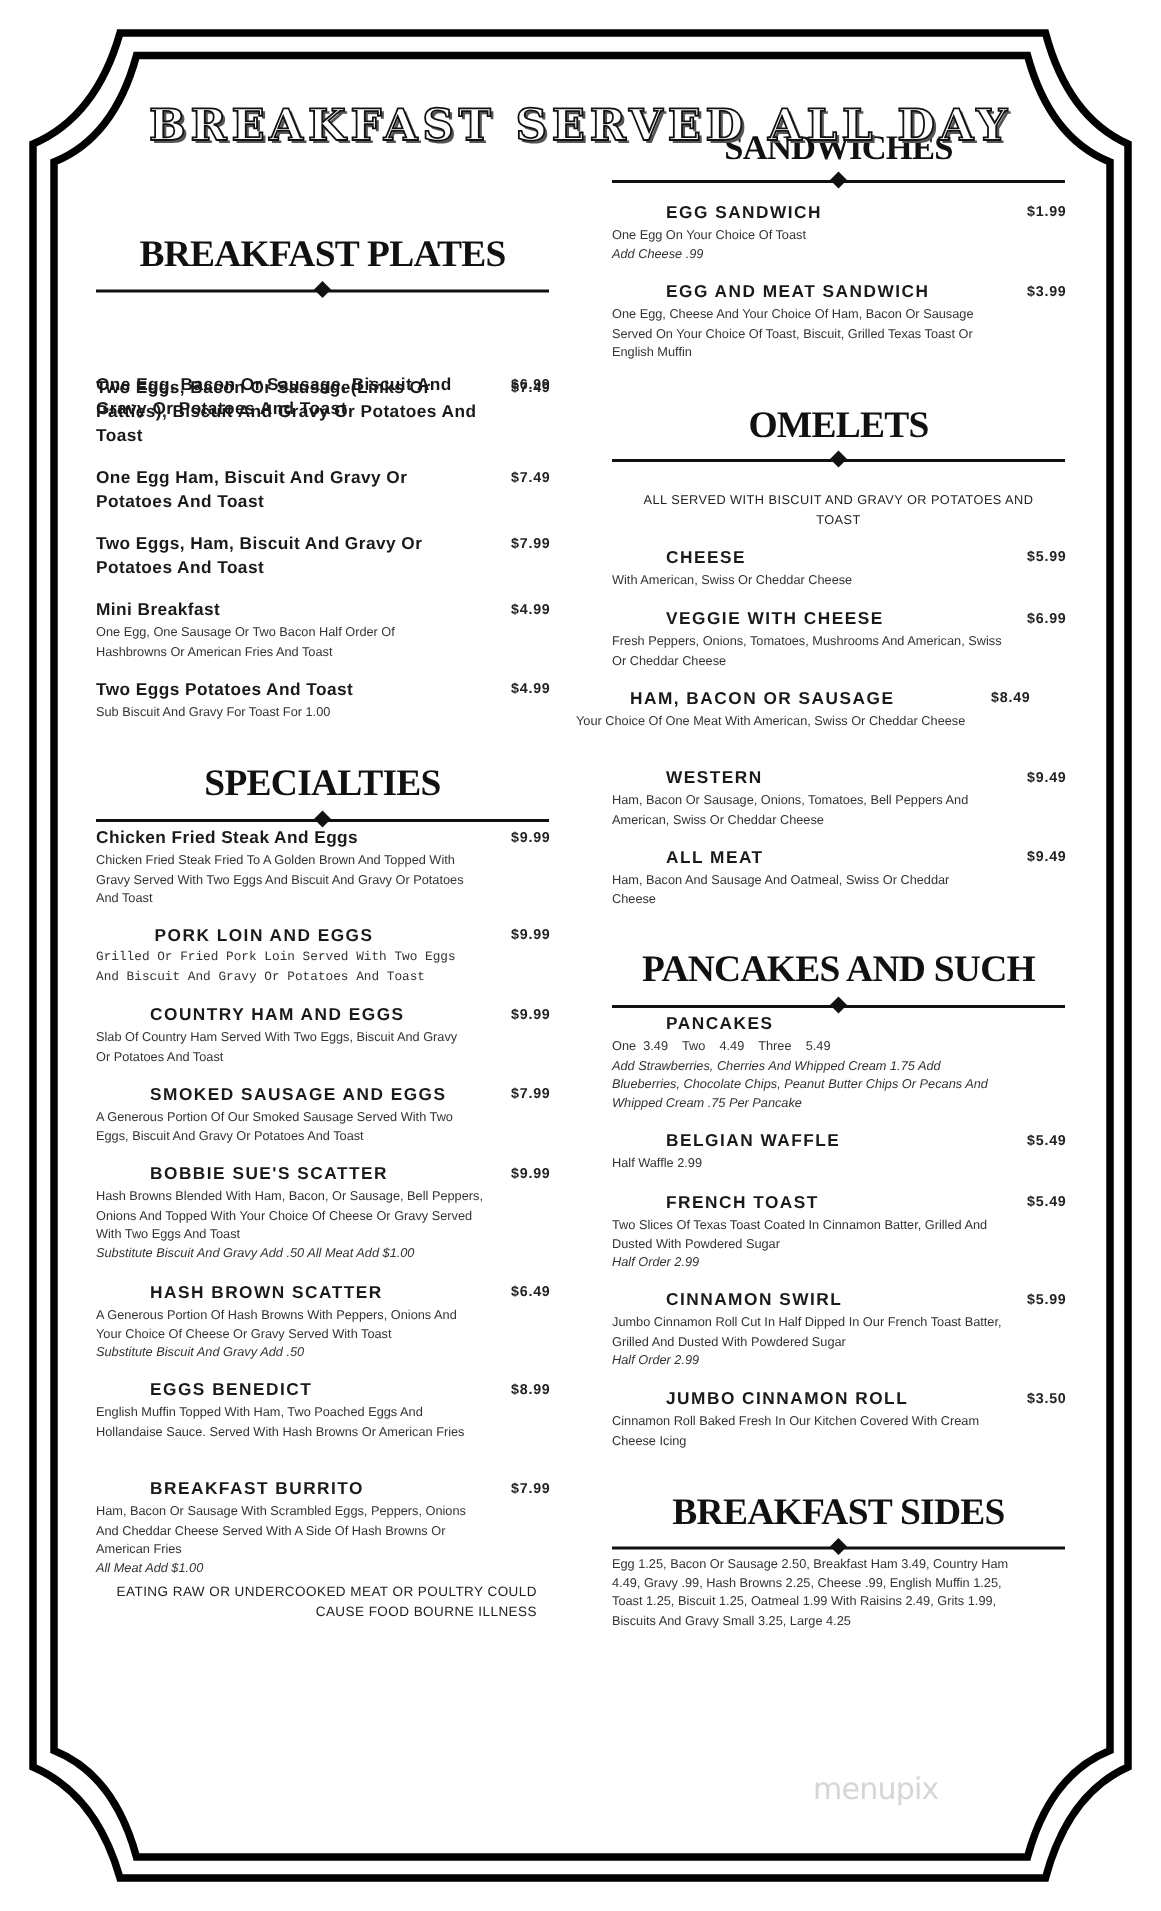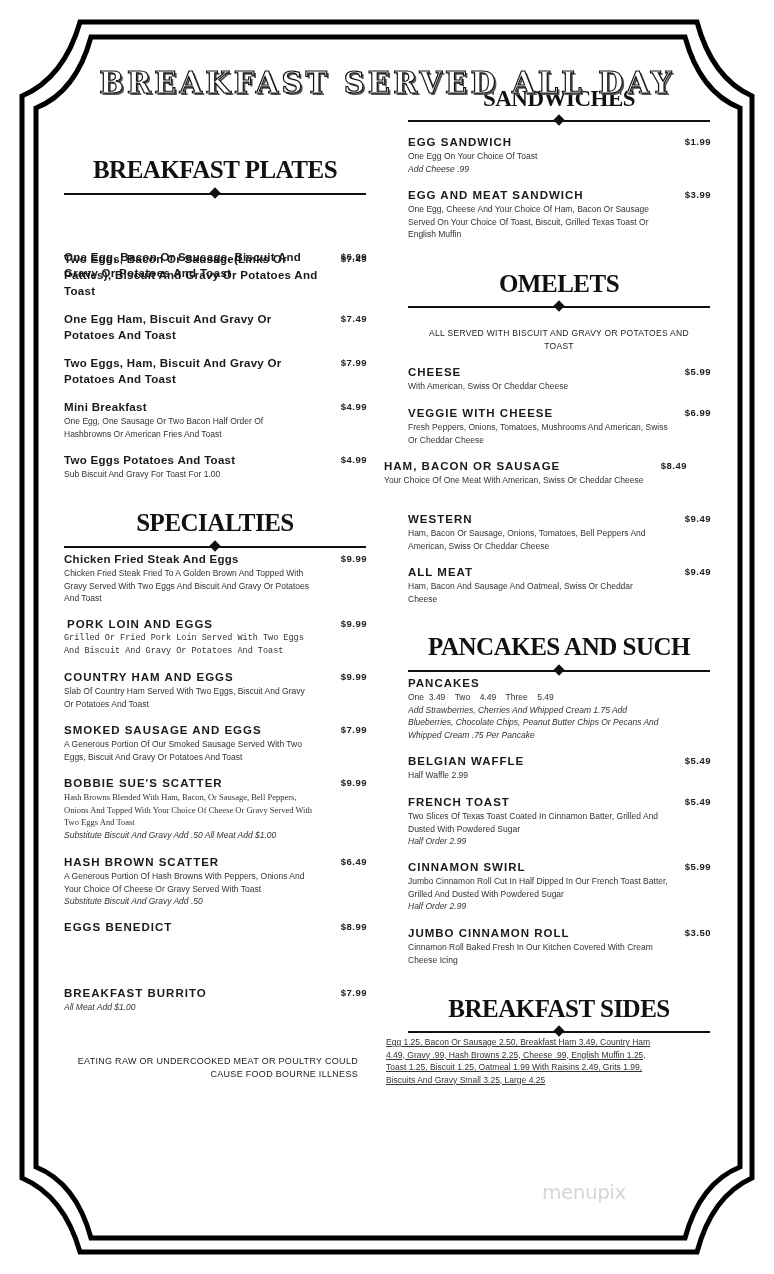--- a/index.html
+++ b/index.html
@@ -13,21 +13,21 @@
     white-space:nowrap; z-index:2;
   }
   .sec-title {
     position:absolute; text-align:center; font-family:"Liberation Serif", serif; font-weight:bold;
     font-size:25px; color:#111; letter-spacing:-0.5px; white-space:nowrap;
   }
   .divider { position:absolute; height:2px; background:#111; }
   .divider .diamond { position:absolute; left:50%; top:-4px; width:8px; height:8px; background:#111; transform:translateX(-50%) rotate(45deg); }
   .item { position:absolute; }
   .item-name { font-size:11.5px; font-weight:bold; color:#1a1a1a; line-height:16px; letter-spacing:0.3px; }
-  .item-name.caps { letter-spacing:1px; }
+  .item-name.caps { letter-spacing:1px;margin-left:36px; }
   .item-price { position:absolute; top:0; font-size:9.5px; font-weight:bold; color:#222; line-height:16px; letter-spacing:0.5px; }
   .item-desc { font-size:8.5px; color:#333; line-height:12.5px; }
   .item-note { font-size:8.5px; color:#333; line-height:12.5px; font-style:italic; }
   .notice { position:absolute; text-align:center; font-size:9px; color:#222; line-height:12.5px; letter-spacing:0.3px; }
   .watermark { position:absolute; left:542px; top:1180px; font-size:20px; color:#d6d6d6; font-family:"DejaVu Sans", sans-serif; letter-spacing:-0.5px; }
 </style>
 </head>
 <body>
 
 <svg class="frame" viewBox="0 0 774 1274" width="774" height="1274">
@@ -90,36 +90,38 @@
   <div class="item-desc" style="width:245px;">Slab Of Country Ham Served With Two Eggs, Biscuit And Gravy Or Potatoes And Toast</div>
 </div>
 <div class="item" style="left:64px;width:303px;top:722px;">
   <div class="item-name caps">SMOKED SAUSAGE AND EGGS</div>
   <div class="item-price" style="right:0;">$7.99</div>
   <div class="item-desc" style="width:245px;">A Generous Portion Of Our Smoked Sausage Served With Two Eggs, Biscuit And Gravy Or Potatoes And Toast</div>
 </div>
 <div class="item" style="left:64px;width:303px;top:775px;">
   <div class="item-name caps">BOBBIE SUE'S SCATTER</div>
   <div class="item-price" style="right:0;">$9.99</div>
-  <div class="item-desc" style="width:258px;font-family:Liberation Serif, serif;">Hash Browns Blended With Ham, Bacon, Or Sausage, Bell Peppers, Onions And Topped With Your Choice Of Cheese Or Gravy Served With Two Eggs And Toast</div>
+  <div class="item-desc" style="width:258px;">Hash Browns Blended With Ham, Bacon, Or Sausage, Bell Peppers, Onions And Topped With Your Choice Of Cheese Or Gravy Served With Two Eggs And Toast</div>
   <div class="item-note">Substitute Biscuit And Gravy Add .50 All Meat Add $1.00</div>
 </div>
 <div class="item" style="left:64px;width:303px;top:854px;">
   <div class="item-name caps">HASH BROWN SCATTER</div>
   <div class="item-price" style="right:0;">$6.49</div>
   <div class="item-desc" style="width:250px;">A Generous Portion Of Hash Browns With Peppers, Onions And Your Choice Of Cheese Or Gravy Served With Toast</div>
   <div class="item-note">Substitute Biscuit And Gravy Add .50</div>
 </div>
 <div class="item" style="left:64px;width:303px;top:919px;">
   <div class="item-name caps">EGGS BENEDICT</div>
   <div class="item-price" style="right:0;">$8.99</div>
+  <div class="item-desc" style="width:250px;">English Muffin Topped With Ham, Two Poached Eggs And Hollandaise Sauce. Served With Hash Browns Or American Fries</div>
 </div>
 <div class="item" style="left:64px;width:303px;top:985px;">
   <div class="item-name caps">BREAKFAST BURRITO</div>
   <div class="item-price" style="right:0;">$7.99</div>
+  <div class="item-desc" style="width:250px;">Ham, Bacon Or Sausage With Scrambled Eggs, Peppers, Onions And Cheddar Cheese Served With A Side Of Hash Browns Or American Fries</div>
   <div class="item-note">All Meat Add $1.00</div>
 </div>
 <div class="notice" style="left:74px;width:284px;top:1055px;text-align:right;">EATING RAW OR UNDERCOOKED MEAT OR POULTRY COULD CAUSE FOOD BOURNE ILLNESS</div>
 
 <div class="sec-title" style="left:408px;width:302px;top:86px;font-size:23px;z-index:1;">SANDWICHES</div>
 <div class="divider" style="left:408px;width:302px;top:120px;">
     <span class="diamond"></span>
   </div>
 
 <div class="item" style="left:408px;width:303px;top:134px;">
@@ -196,15 +198,15 @@
 <div class="item" style="left:408px;width:303px;top:925px;">
   <div class="item-name caps">JUMBO CINNAMON ROLL</div>
   <div class="item-price" style="right:0;">$3.50</div>
   <div class="item-desc" style="width:245px;">Cinnamon Roll Baked Fresh In Our Kitchen Covered With Cream Cheese Icing</div>
 </div>
 
 <div class="sec-title" style="left:408px;width:302px;top:995px;">BREAKFAST SIDES</div>
 <div class="divider" style="left:408px;width:302px;top:1031px;">
     <span class="diamond"></span>
   </div>
-<div class="item-desc" style="position:absolute;left:386px;width:265px;top:1036px;text-decoration:underline;">Egg 1.25, Bacon Or Sausage 2.50,   Breakfast Ham 3.49, Country Ham 4.49, Gravy .99, Hash Browns 2.25, Cheese .99, English Muffin 1.25, Toast 1.25, Biscuit 1.25, Oatmeal 1.99 With Raisins 2.49, Grits 1.99, Biscuits And Gravy Small 3.25, Large 4.25</div>
+<div class="item-desc" style="position:absolute;left:408px;width:265px;top:1036px;">Egg 1.25, Bacon Or Sausage 2.50,   Breakfast Ham 3.49, Country Ham 4.49, Gravy .99, Hash Browns 2.25, Cheese .99, English Muffin 1.25, Toast 1.25, Biscuit 1.25, Oatmeal 1.99 With Raisins 2.49, Grits 1.99, Biscuits And Gravy Small 3.25, Large 4.25</div>
 
 <div class="watermark">menupix</div>
 
 </body></html>

